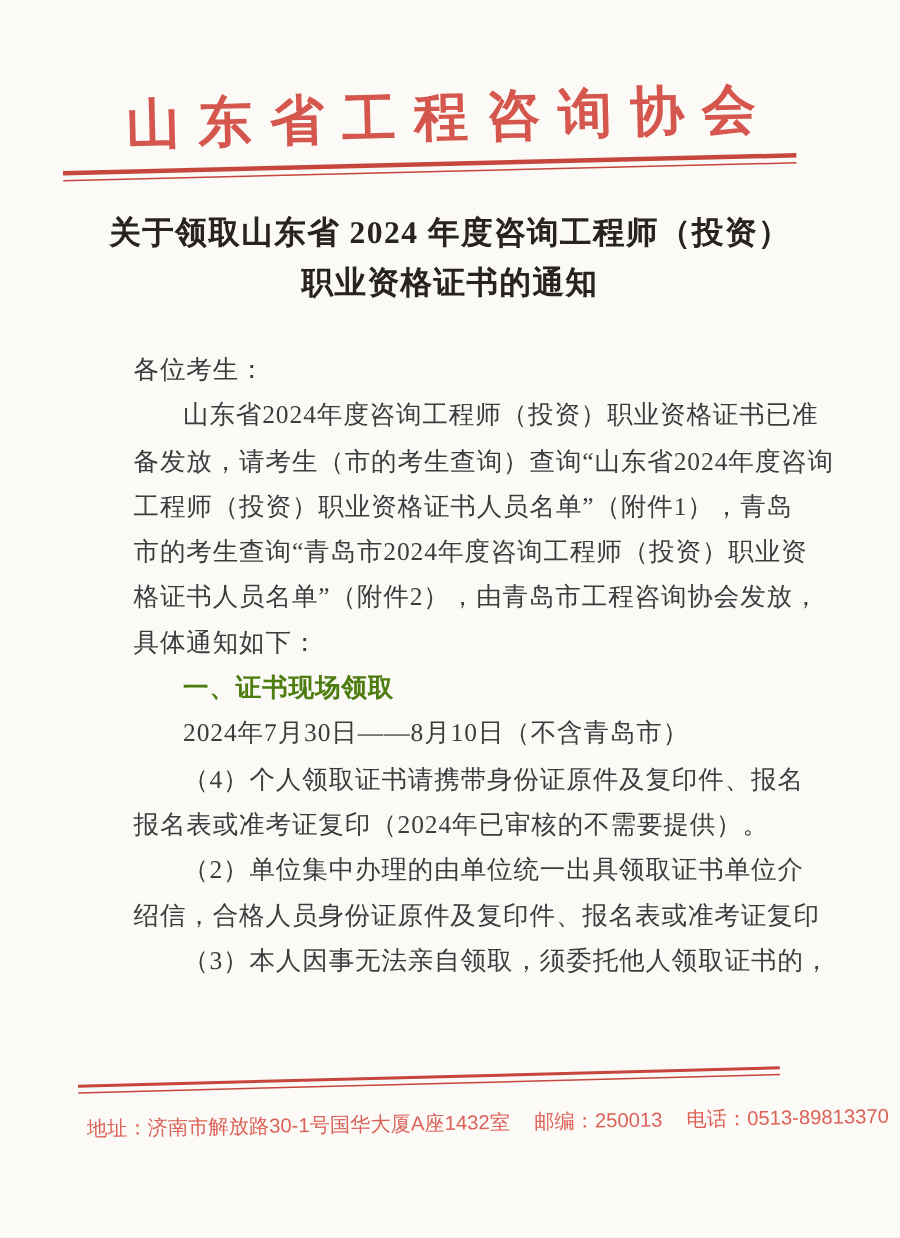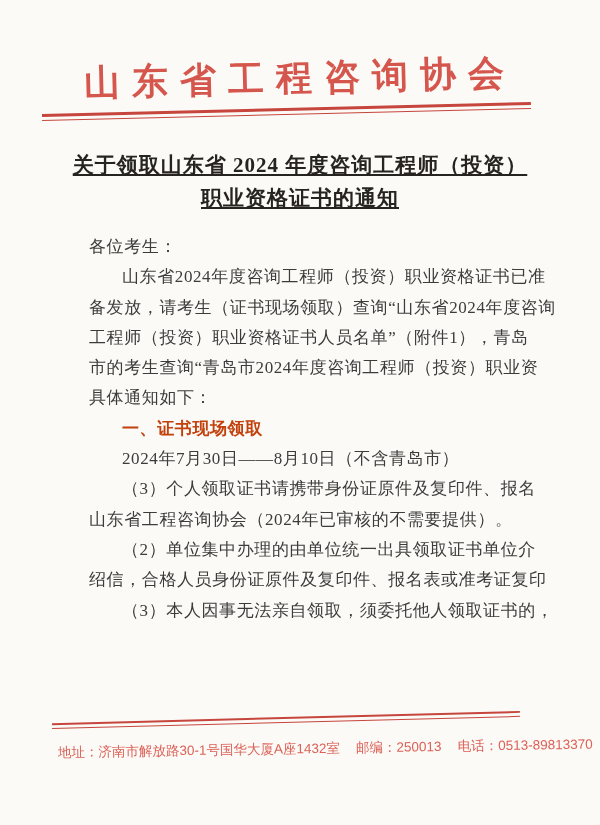--- a/index.html
+++ b/index.html
@@ -16,32 +16,32 @@
     transform:rotate(-1.4deg);
     white-space:nowrap;
   }
   .head-rule{
     position:absolute;left:42px;top:108px;width:489px;height:3px;
     border-top:3px solid #c6453c;border-bottom:1.5px solid #c6453c;
     transform:rotate(-1.4deg);
   }
   
   .title{
-    position:absolute;top:149px;left:0;width:600px;
+    position:absolute;top:139px;left:0;width:600px;
     text-align:center;color:#272320;font-weight:bold;
-    font-size:21px;line-height:33px;letter-spacing:1px;text-decoration:underline;
+    font-size:21px;line-height:33px;letter-spacing:1px;
   }
   
   .body-block{
     position:absolute;top:232px;left:89px;width:455px;
     color:#3c3c3c;font-size:17px;letter-spacing:0.6px;
   }
   .ln{height:30.3px;line-height:30.3px;white-space:nowrap;}
   .ind{padding-left:33px;}
-  .b{font-weight:bold;color:#c2410c;}
+  .b{font-weight:bold;color:#4d7c0f;}
   
   .foot-rule{
     position:absolute;left:52px;top:717px;width:468px;height:2.5px;
     border-top:2.5px solid #c6453c;border-bottom:1.3px solid #c6453c;
     transform:rotate(-1.5deg);
   }
   
   .footer{
     position:absolute;left:58px;top:744px;width:540px;height:18px;
     font-family:"Liberation Sans","DejaVu Sans",sans-serif;
@@ -61,28 +61,29 @@
   <div class="head-rule"></div>
 
   <div class="title">
     <div>关于领取山东省 2024 年度咨询工程师（投资）</div>
     <div>职业资格证书的通知</div>
   </div>
 
   <div class="body-block">
     <div class="ln">各位考生：</div>
     <div class="ln ind">山东省2024年度咨询工程师（投资）职业资格证书已准</div>
-    <div class="ln">备发放，请考生（证书现场领取）查询“山东省2024年度咨询</div>
+    <div class="ln">备发放，请考生（市的考生查询）查询“山东省2024年度咨询</div>
     <div class="ln">工程师（投资）职业资格证书人员名单”（附件1），青岛</div>
     <div class="ln">市的考生查询“青岛市2024年度咨询工程师（投资）职业资</div>
+    <div class="ln">格证书人员名单”（附件2），由青岛市工程咨询协会发放，</div>
     <div class="ln">具体通知如下：</div>
     <div class="ln ind b">一、证书现场领取</div>
     <div class="ln ind">2024年7月30日——8月10日（不含青岛市）</div>
-    <div class="ln ind">（3）个人领取证书请携带身份证原件及复印件、报名</div>
-    <div class="ln">山东省工程咨询协会（2024年已审核的不需要提供）。</div>
+    <div class="ln ind">（4）个人领取证书请携带身份证原件及复印件、报名</div>
+    <div class="ln">报名表或准考证复印（2024年已审核的不需要提供）。</div>
     <div class="ln ind">（2）单位集中办理的由单位统一出具领取证书单位介</div>
     <div class="ln">绍信，合格人员身份证原件及复印件、报名表或准考证复印</div>
     <div class="ln ind">（3）本人因事无法亲自领取，须委托他人领取证书的，</div>
   </div>
 
   <div class="foot-rule"></div>
 
   <div class="footer">
     <span>地址：</span><span>济南市解放路30-1号国华大厦A座1432室</span><span class="fgap"></span><span>邮编：</span><span>250013</span><span class="fgap"></span><span>电话：</span><span>0513-89813370（71）</span>
   </div>

